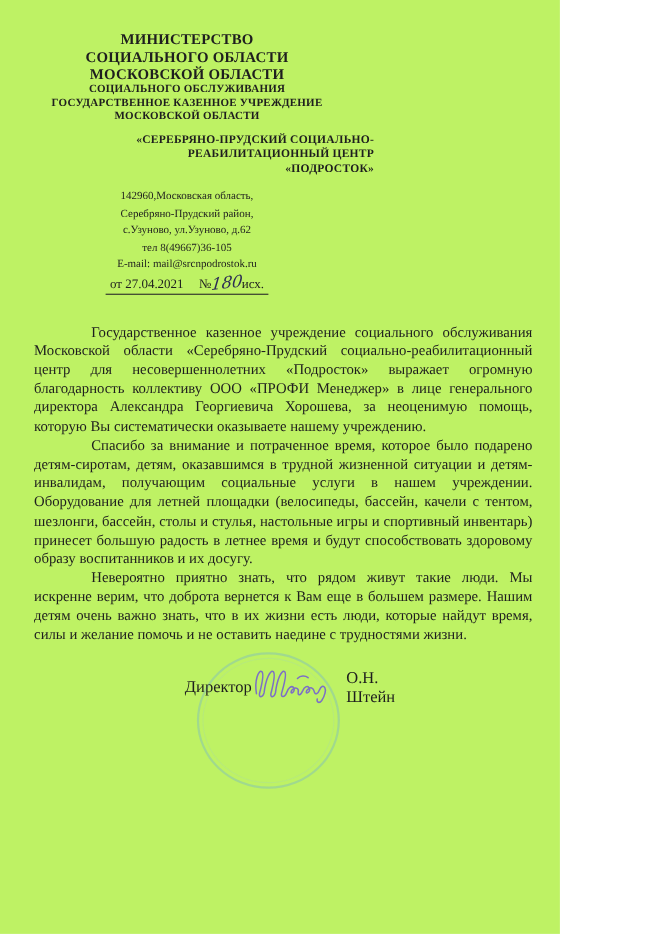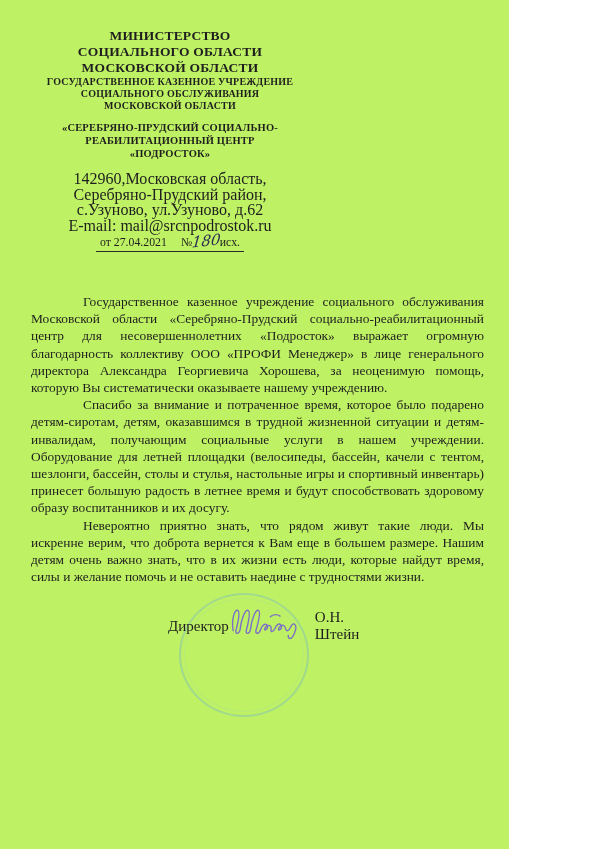--- a/index.html
+++ b/index.html
@@ -10,44 +10,44 @@
     font-family:"Liberation Serif","DejaVu Serif",serif;
     color:#1e1e1e;
     overflow:hidden;
   }
   
   .letterhead{position:relative;padding-top:28px;}
   .lh-left{width:340px;text-align:center;}
   .ministry-line{font-weight:bold;font-size:13.5px;line-height:16px;letter-spacing:.2px;}
   .institution-line{font-weight:bold;font-size:10px;line-height:12px;letter-spacing:.2px;}
   .center-block{margin-top:9px;}
-  .center-line{font-weight:bold;font-size:10.5px;line-height:13px;letter-spacing:.2px;}
+  .center-line{font-weight:bold;font-size:10.5px;line-height:13px;letter-spacing:.2px;text-align:right;}
   .address-block{margin-top:11px;}
-  .address-line{font-size:16px;line-height:15.5px;}
+  .address-line{font-size:10px;line-height:15.5px;}
   .date-line{font-size:11.8px;margin-top:2px;}
   .date-underline{display:inline-block;border-bottom:1px solid #2a2a2a;padding:0 4px 1px 4px;}
   .date-gap{display:inline-block;width:14px;}
   .handwritten-number{
     display:inline-block;
     font-family:"DejaVu Serif",serif;
     font-style:italic;
     font-size:15px;
     color:#2c2c54;
     transform:rotate(-6deg) skewX(-12deg);
     margin:0 -1px 0 0;
     line-height:10px;
   }
   .recipient{
     position:absolute;left:392px;top:25px;width:206px;
     text-align:center;font-size:12.6px;line-height:17.5px;
   }
   
   .body-text{
     position:relative;z-index:2;
-    margin:41px 25px 0 31px;
+    margin:25px 25px 0 31px;
     font-size:13.4px;line-height:17.2px;
     text-align:justify;
   }
   .body-text p{margin:0;text-indent:52px;}
   
   .sig-row{
     position:relative;z-index:2;
     display:flex;align-items:center;justify-content:space-between;
     margin:20px 133px 0 168px;
     font-size:15px;
@@ -69,32 +69,33 @@
 </head>
 <body>
 
 <div class="page">
 
   <div class="letterhead">
     <div class="lh-left">
       <div class="ministry-line">МИНИСТЕРСТВО</div>
       <div class="ministry-line">СОЦИАЛЬНОГО ОБЛАСТИ</div>
       <div class="ministry-line">МОСКОВСКОЙ ОБЛАСТИ</div>
+      <div class="institution-line">СОЦИАЛЬНОГО ОБСЛУЖИВАНИЯ</div>
       <div class="institution-line">ГОСУДАРСТВЕННОЕ КАЗЕННОЕ УЧРЕЖДЕНИЕ</div>
-      <div class="institution-line">СОЦИАЛЬНОГО ОБСЛУЖИВАНИЯ</div>
       <div class="institution-line">МОСКОВСКОЙ ОБЛАСТИ</div>
       <div class="center-block">
         <div class="center-line">«СЕРЕБРЯНО-ПРУДСКИЙ СОЦИАЛЬНО-</div>
         <div class="center-line">РЕАБИЛИТАЦИОННЫЙ ЦЕНТР</div>
         <div class="center-line">«ПОДРОСТОК»</div>
       </div>
       <div class="address-block">
         <div class="address-line">142960,Московская область,</div>
         <div class="address-line">Серебряно-Прудский район,</div>
         <div class="address-line">с.Узуново, ул.Узуново, д.62</div>
+        <div class="address-line">тел 8(49667)36-105</div>
         <div class="address-line">E-mail: mail@srcnpodrostok.ru</div>
       </div>
       <div class="date-line">
         <span class="date-underline"><span>от 27.04.2021</span><span class="date-gap"></span><span>№</span><span class="handwritten-number">180</span><span>исх.</span></span>
       </div>
     </div>
 
   </div>
 
   <div class="body-text">

